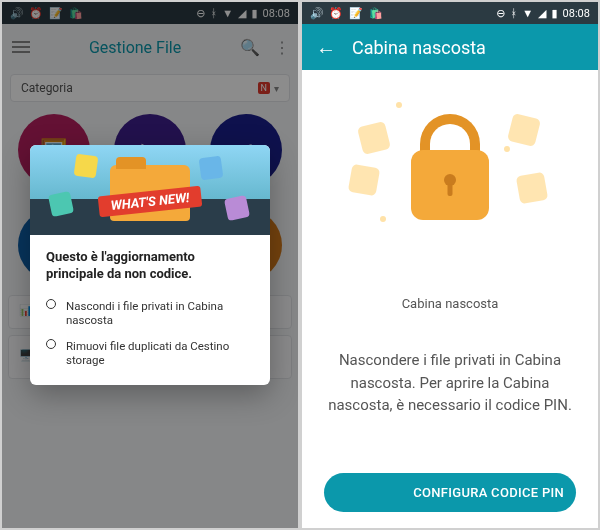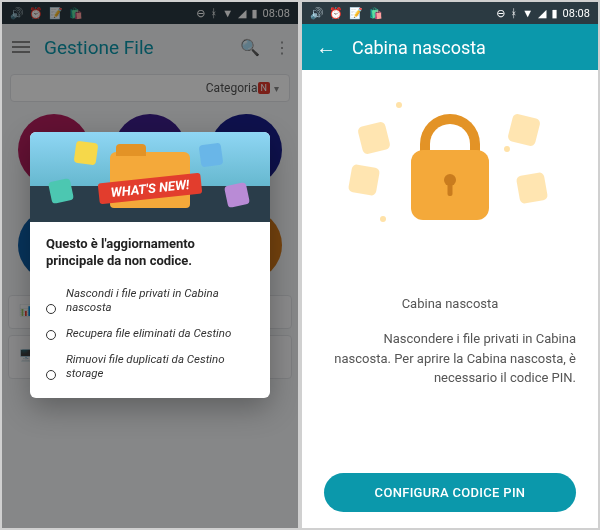--- a/index.html
+++ b/index.html
@@ -5,65 +5,65 @@
   * { box-sizing: border-box; margin: 0; padding: 0; font-family: Roboto, Arial, sans-serif; }
   body { background: #d0d0d0; width: 600px; height: 530px; display: flex; gap: 4px; padding: 2px; }
   .phone { flex: 1; background: #f5f6f8; display: flex; flex-direction: column; overflow: hidden; position: relative; }
   .statusbar { height: 22px; background: #2b3a42; color: #fff; display: flex; align-items: center; padding: 0 8px; font-size: 11px; justify-content: space-between; }
   .status-left { display: flex; gap: 6px; }
   .status-right { display: flex; gap: 5px; align-items: center; }
   .status-right span { display: inline-flex; }
 
   
   .appbar { height: 46px; display: flex; align-items: center; padding: 0 10px; gap: 14px; color: #0b98ab; background: #f3f4f6; }
-  .appbar .title { font-size: 19px; font-weight: 400; flex: 1; }
+  .appbar .title { font-size: 16px; font-weight: 400; flex: 1; text-align: center; }
   .appbar .ham { width: 18px; height: 2px; background: #888; position: relative; }
   .appbar .ham::before, .appbar .ham::after { content:""; position:absolute; left:0; width:18px; height:2px; background:#888; }
   .appbar .ham::before { top:-5px; } .appbar .ham::after { top:5px; }
-  .category-bar { margin: 4px 8px; background: #fff; border: 1px solid #e2e4e8; border-radius: 4px; padding: 6px 10px; font-size: 12px; color: #555; display:flex; justify-content:flex-end; align-items:center;}
+  .category-bar { margin: 4px 8px; background: #fff; border: 1px solid #e2e4e8; border-radius: 4px; padding: 6px 10px; font-size: 12px; color: #555; display:flex; justify-content:space-between; align-items:center;}
   .badge-n { background:#e0392d; color:#fff; font-size:9px; padding:1px 3px; border-radius:2px; }
   .grid { display: grid; grid-template-columns: repeat(3, 1fr); gap: 8px; padding: 8px; }
   .circle { width: 72px; height: 72px; border-radius: 50%; margin: 0 auto; display:flex; align-items:center; justify-content:center; color:#fff; font-size:22px;}
   .c1 { background:#b71f60;} .c2{background:#3e1f8c;} .c3{background:#1a1f8c;}
   .c4{background:#0e5fa8;} .c5{background:#0b989e;} .c6{background:#d57a1a;}
   .g-label { text-align:center; font-size:10px; color:#555; margin-top:4px;}
   .tiles { display:grid; grid-template-columns:1fr 1fr; gap:6px; padding:6px; }
   .tile { border:1px solid #e2e4e8; background:#fbfcfe; border-radius:4px; padding:8px 10px; font-size:11px; color:#2a5a7a; display:flex; align-items:center; gap:8px;}
   .tile-ic { width:16px; height:16px; display:inline-flex; color:#4aa3b5; }
   .dim { position:absolute; inset:0; background:rgba(0,0,0,0.45); display:flex; align-items:center; justify-content:center; }
   .modal { width: 240px; background:#fff; border-radius:6px; overflow:hidden; box-shadow:0 10px 30px rgba(0,0,0,0.3); }
   .modal-hero { height: 90px; background: linear-gradient(#8fd6f4,#66b8cf 60%,#2a3d4a 60%); position:relative; }
   .banner { position:absolute; left:50%; top:46px; transform:translate(-50%,0) rotate(-6deg); background:#e23d2d; color:#fff; font-style:italic; font-weight:700; font-size:13px; padding:3px 12px; border-radius:3px; white-space:nowrap;}
   .hero-folder { position:absolute; left:50%; top:20px; transform:translateX(-50%); width:80px; height:56px; background:#f4a93a; border-radius:6px 6px 4px 4px; }
   .hero-folder::before{content:"";position:absolute;top:-8px;left:6px;width:30px;height:12px;background:#e39326;border-radius:4px 4px 0 0;}
   .hero-sq { position:absolute; width:22px; height:22px; border-radius:4px; transform:rotate(-12deg);}
   .sq1{background:#4cc7b1;left:20px;top:48px;} .sq2{background:#b98bd6;right:22px;top:52px;} .sq3{background:#f6d84a;left:45px;top:10px;transform:rotate(8deg);} .sq4{background:#69b6e8;right:48px;top:12px;transform:rotate(-8deg);}
   .modal-body { padding: 14px 16px 12px; }
   .modal-title { font-size: 13px; font-weight:700; color:#222; margin-bottom:10px; line-height:1.3;}
-  .feat { display:flex; align-items:flex-end; gap:10px; font-size:11.5px; color:#333; padding:6px 0;font-style:italic;}
+  .feat { display:flex; align-items:flex-start; gap:10px; font-size:11.5px; color:#333; padding:6px 0;}
   .ring { width:10px; height:10px; border:1.5px solid #333; border-radius:50%; flex-shrink:0;}
   .ok-btn { margin:10px 16px 16px; background:#0b98ab; color:#fff; text-align:center; padding:10px; border-radius:22px; font-size:14px; font-weight:600;}
 
   
   .appbar2 { height:46px; background:#0b98ab; color:#fff; display:flex; align-items:center; gap:16px; padding:0 14px; font-size:18px; }
   .back { font-size:20px; }
   .r-body { flex:1; background:#fff; display:flex; flex-direction:column; align-items:center; padding: 20px 22px 16px; }
   .illust { width:200px; height:150px; position:relative; margin-top:6px;}
   .lock-body { position:absolute; left:50%; top:54px; transform:translateX(-50%); width:78px; height:70px; background:#f4a93a; border-radius:12px;}
   .lock-sh { position:absolute; left:50%; top:18px; transform:translateX(-50%); width:60px; height:50px; border:10px solid #e39326; border-bottom:none; border-radius:30px 30px 0 0;}
   .keyhole{position:absolute;left:50%;top:78px;transform:translateX(-50%);width:12px;height:12px;background:#c97c1e;border-radius:50%;}
   .keyhole::after{content:"";position:absolute;left:50%;top:10px;transform:translateX(-50%);width:5px;height:12px;background:#c97c1e;border-radius:2px;}
   .fsquare{position:absolute;width:28px;height:28px;background:#ffe2a8;border-radius:5px;opacity:.9;}
   .f1{top:28px;left:10px;transform:rotate(-14deg);} .f2{top:70px;left:0;transform:rotate(10deg);}
   .f3{top:20px;right:12px;transform:rotate(14deg);} .f4{top:78px;right:4px;transform:rotate(-10deg);}
   .dot{position:absolute;width:6px;height:6px;background:#ffe2a8;border-radius:50%;}
   .d1{top:6px;left:46px;} .d2{top:50px;right:40px;} .d3{top:120px;left:30px;}
   .r-title { margin-top: 50px; font-size:13px; color:#555; }
-  .r-desc { margin-top: 18px; font-size:13px; color:#555; line-height:1.5; text-align:right; width:100%;}
-  .r-btn { margin-top:auto; width:100%; background:#0b98ab; color:#fff; text-align:center; padding:12px; border-radius:24px; font-size:13px; font-weight:500; letter-spacing:0.3px;}
+  .r-desc { margin-top: 38px; font-size:15px; color:#555; line-height:1.5; text-align:center; width:100%;}
+  .r-btn { margin-top:auto; width:100%; background:#0b98ab; color:#fff; text-align:right; padding:12px; border-radius:24px; font-size:13px; font-weight:500; letter-spacing:0.3px;}
 </style>
 </head>
 <body>
 
 <div class="phone">
   <div class="statusbar">
     <div class="status-left">
       <span>🔊</span>
       <span>⏰</span>
       <span>📝</span>
@@ -151,24 +151,20 @@
         <div class="hero-folder"></div>
         <div class="hero-sq sq1"></div>
         <div class="hero-sq sq2"></div>
         <div class="banner">WHAT'S NEW!</div>
       </div>
       <div class="modal-body">
         <div class="modal-title">Questo è l'aggiornamento principale da non codice.</div>
         <div class="feat">
             <span class="ring"></span>
             <span>Nascondi i file privati in Cabina nascosta</span>
-          </div>
-        <div class="feat">
-            <span class="ring"></span>
-            <span>Recupera file eliminati da Cestino</span>
           </div>
         <div class="feat">
             <span class="ring"></span>
             <span>Rimuovi file duplicati da Cestino storage</span>
           </div>
       </div>
     </div>
   </div>
 </div>
 

